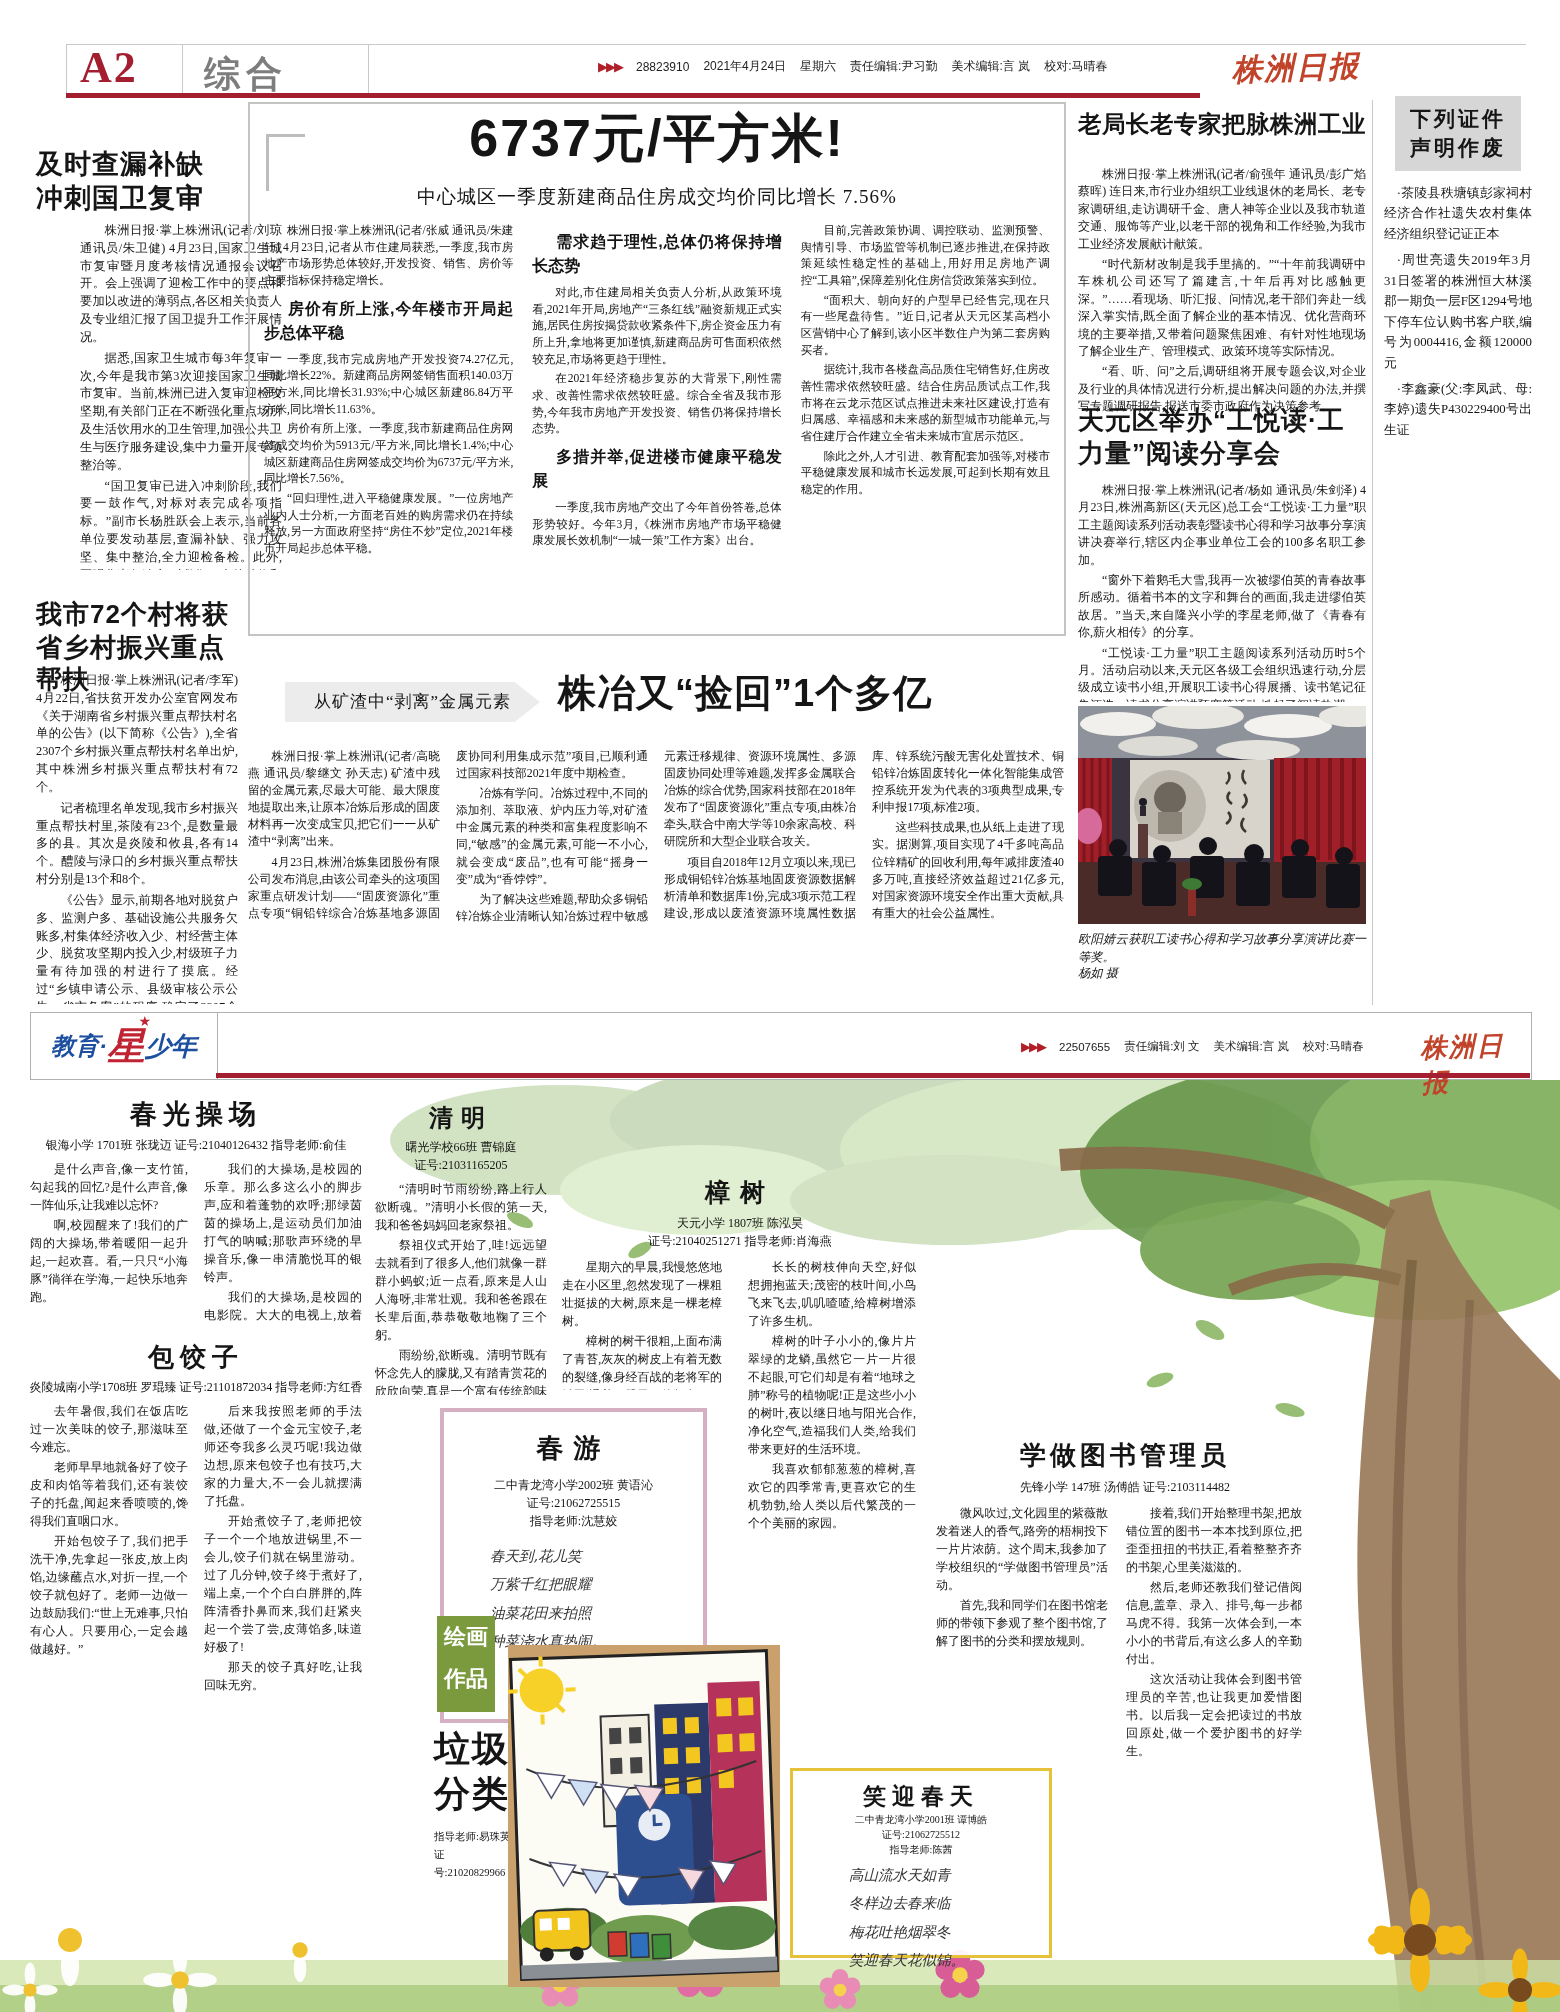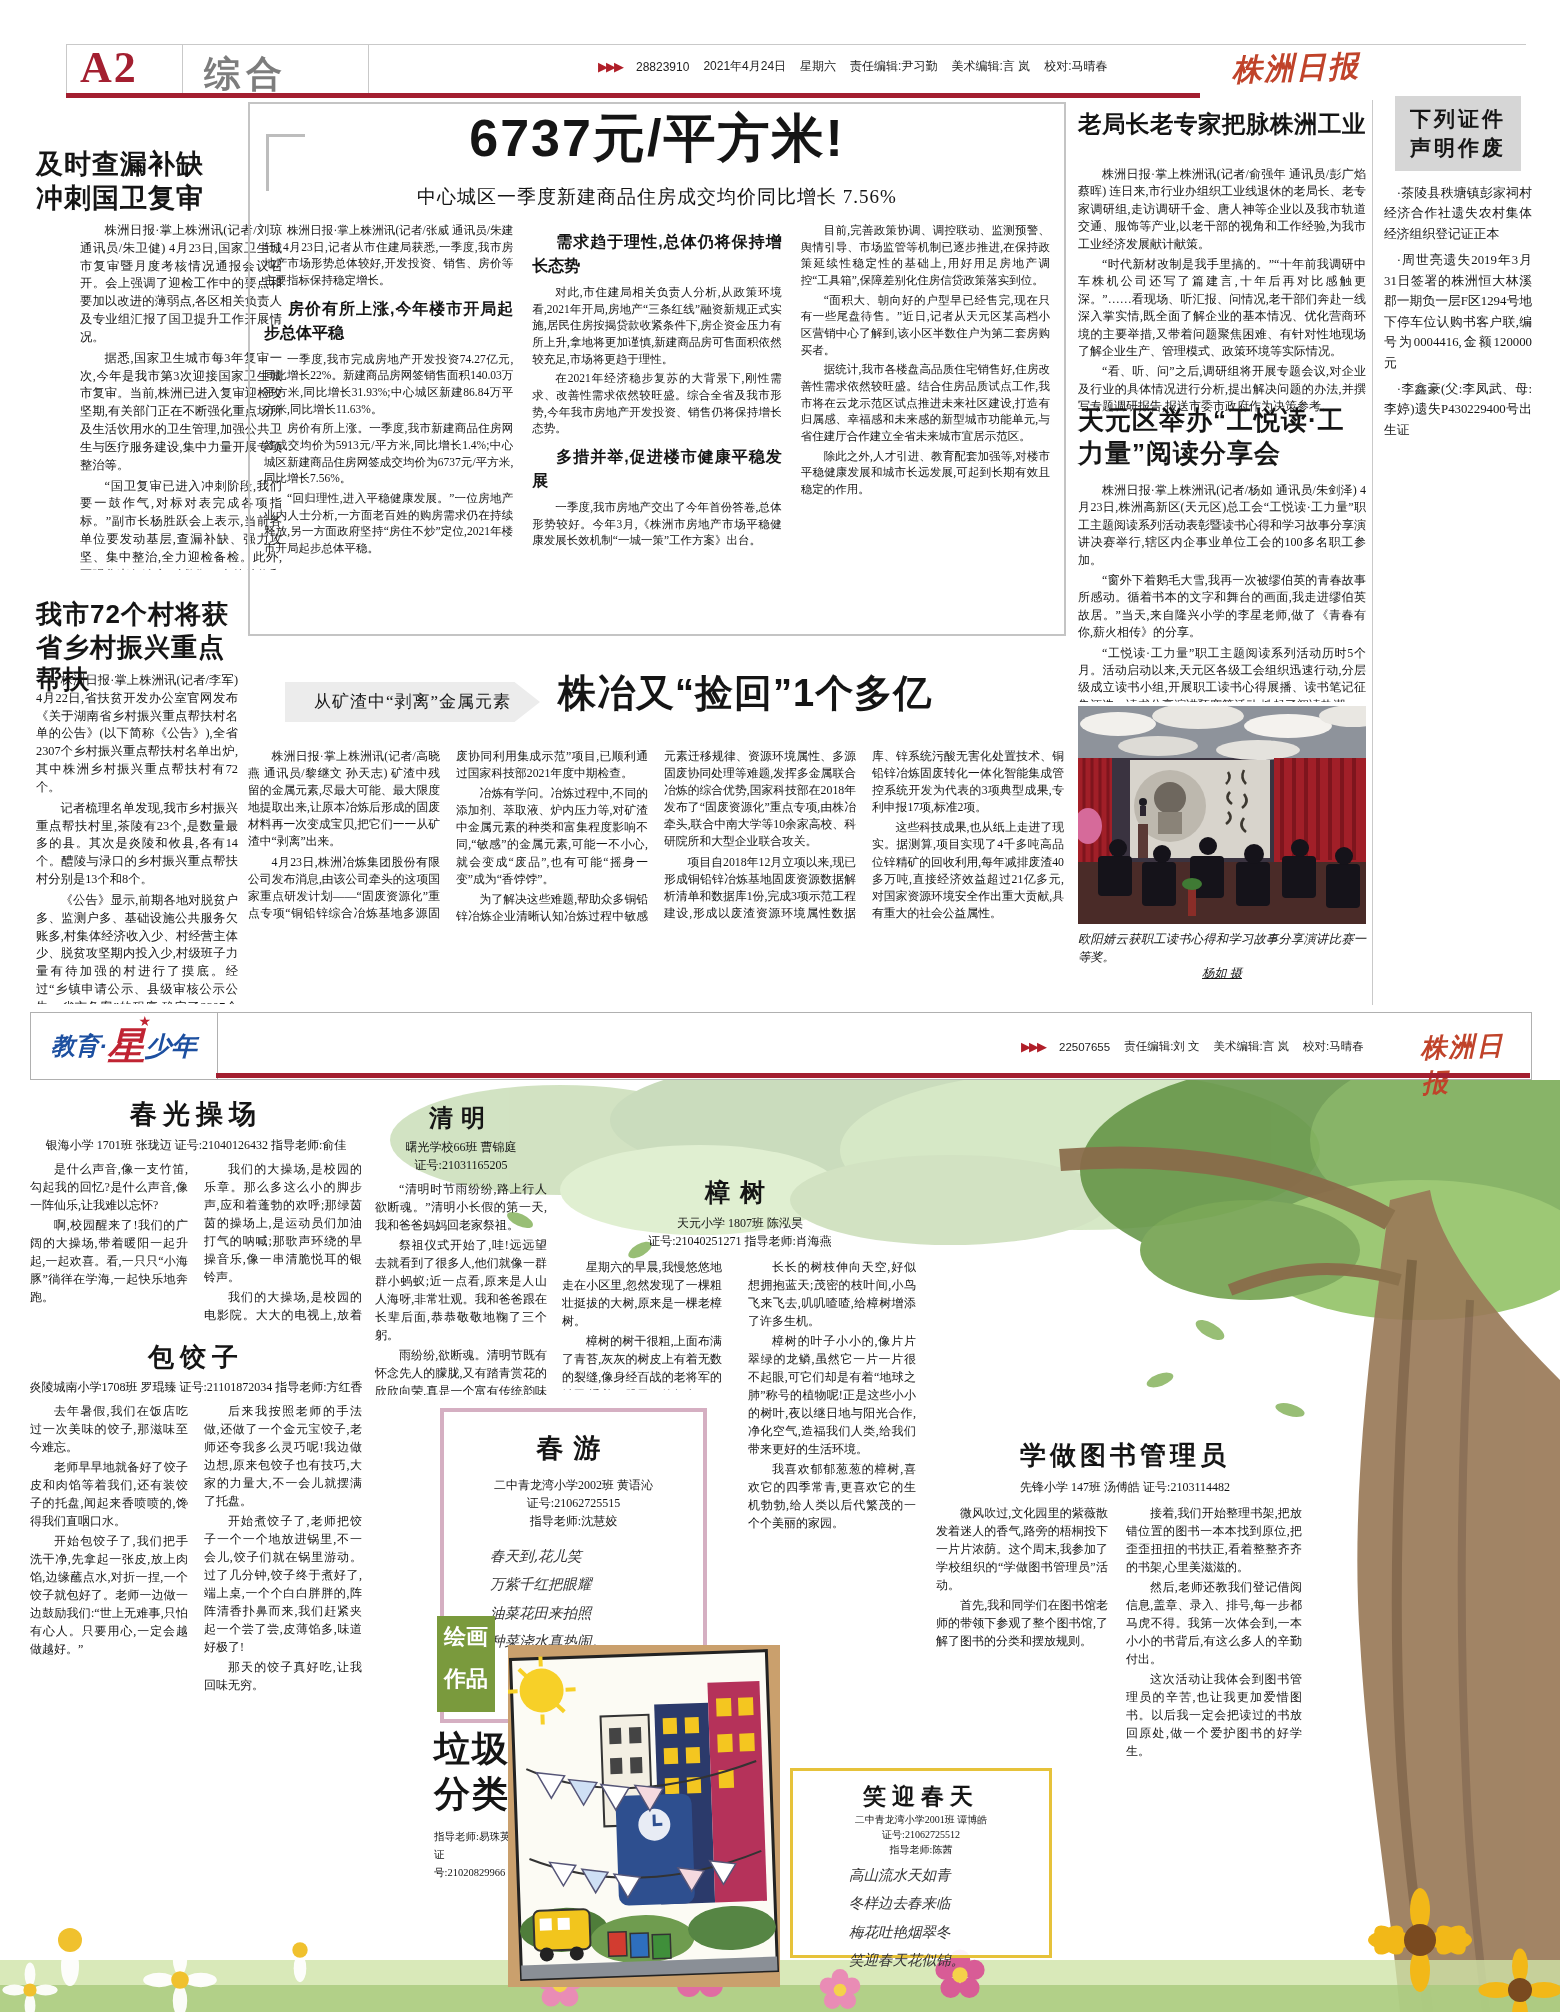--- a/index.html
+++ b/index.html
@@ -203,21 +203,21 @@
         <circle cx="222" cy="142" r="9"></circle>
           <circle cx="266" cy="150" r="9"></circle>
       </g>
       <rect x="110" y="180" width="8" height="30" fill="#8a2d28"></rect>
       <ellipse cx="114" cy="178" rx="10" ry="6" fill="#3f7a34"></ellipse>
       <rect x="62" y="100" width="6" height="10" fill="#2b2530"></rect>
       <circle cx="65" cy="96" r="4" fill="#1c1a22"></circle>
     </svg>
   </div>
   <div class="abs caption" style="left:1078px;top:930px;width:288px;">欧阳婧云获职工读书心得和学习故事分享演讲比赛一等奖。</div>
-  <div class="abs caption" style="left:1078px;top:964px;width:288px;text-align:center;text-decoration:underline;">杨如 摄</div>
+  <div class="abs caption" style="left:1078px;top:964px;width:288px;text-align:left;">杨如 摄</div>
 
   <div class="abs" style="left:0;top:1080px;width:1560px;height:932px;z-index:0;">
     <svg width="1560" height="932" viewBox="0 0 1560 932">
 
       <g opacity="0.35">
         <ellipse cx="560" cy="60" rx="170" ry="55" fill="#7fae53"></ellipse>
         <ellipse cx="820" cy="40" rx="210" ry="60" fill="#6a9c44"></ellipse>
         <ellipse cx="1080" cy="70" rx="240" ry="80" fill="#8cbf5e"></ellipse>
         <ellipse cx="700" cy="110" rx="140" ry="45" fill="#a9d27e"></ellipse>
         <ellipse cx="950" cy="120" rx="160" ry="45" fill="#7fae53"></ellipse>

